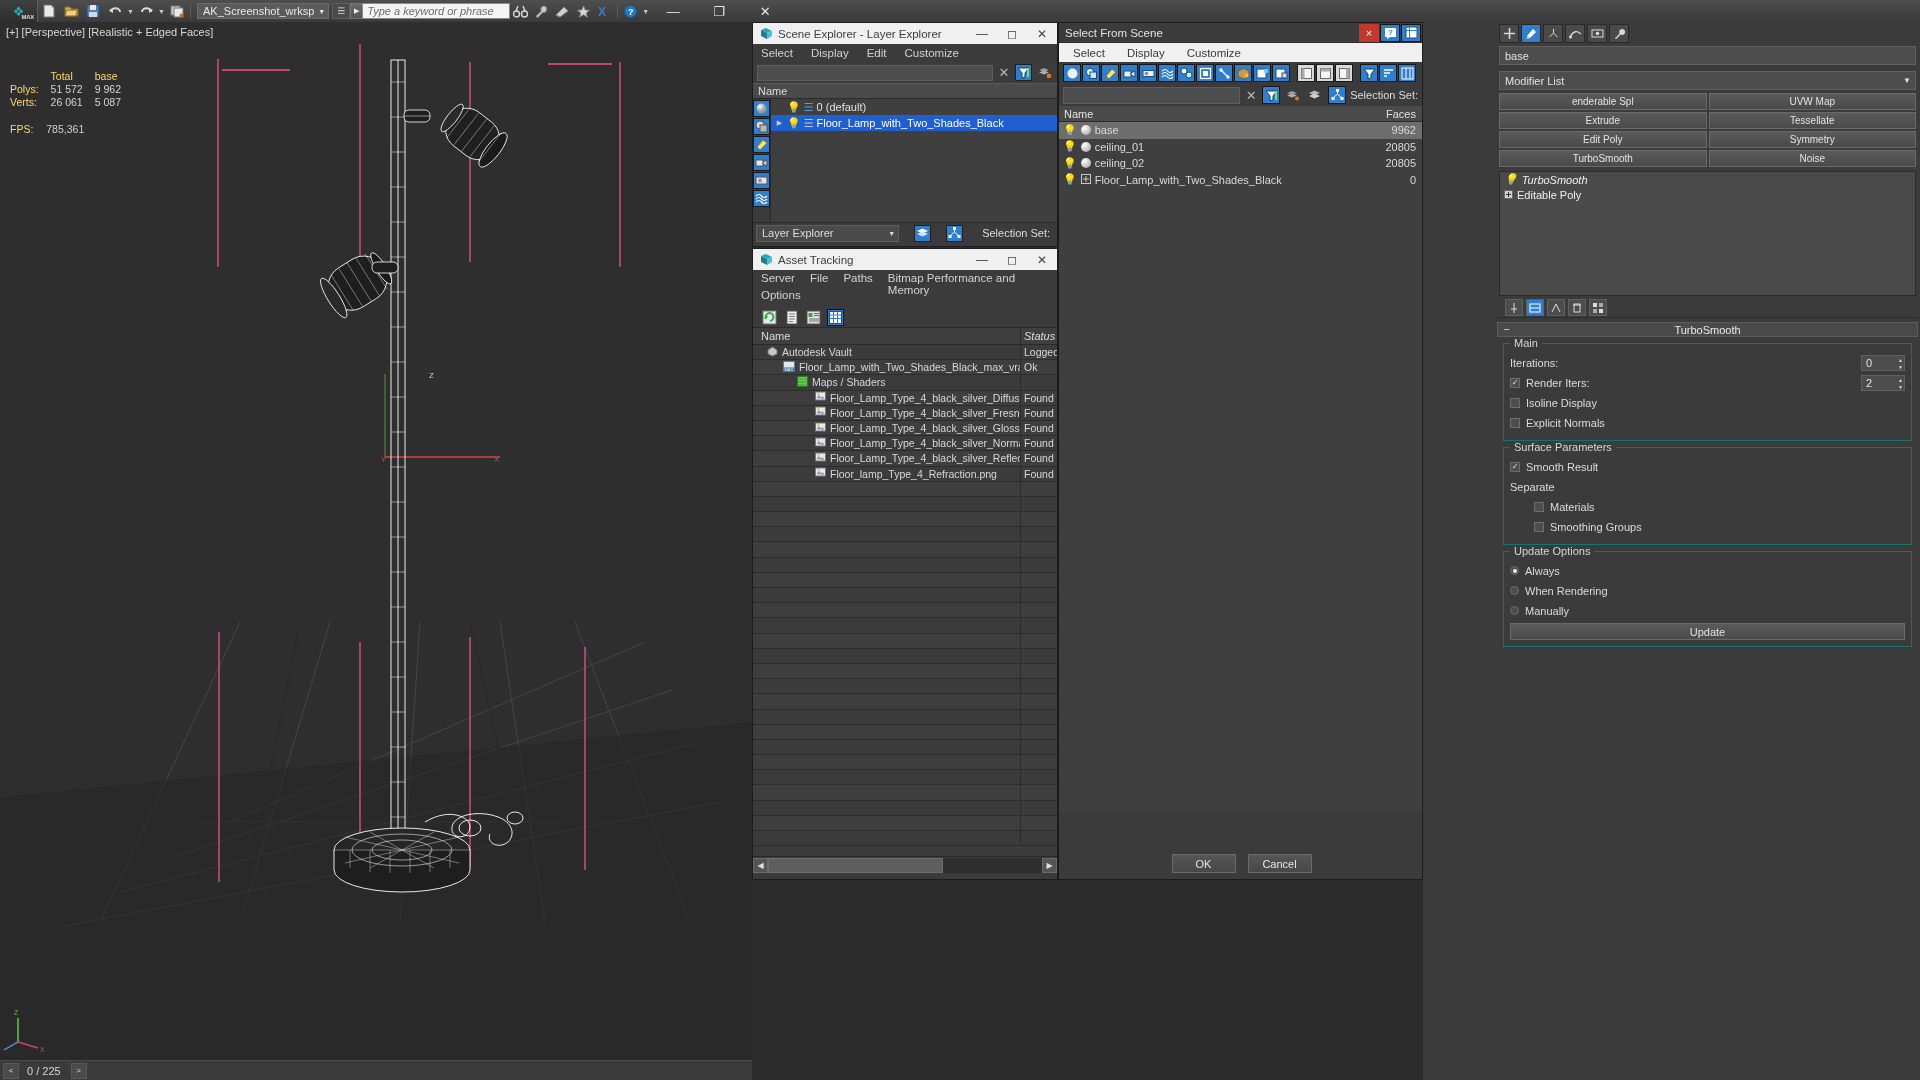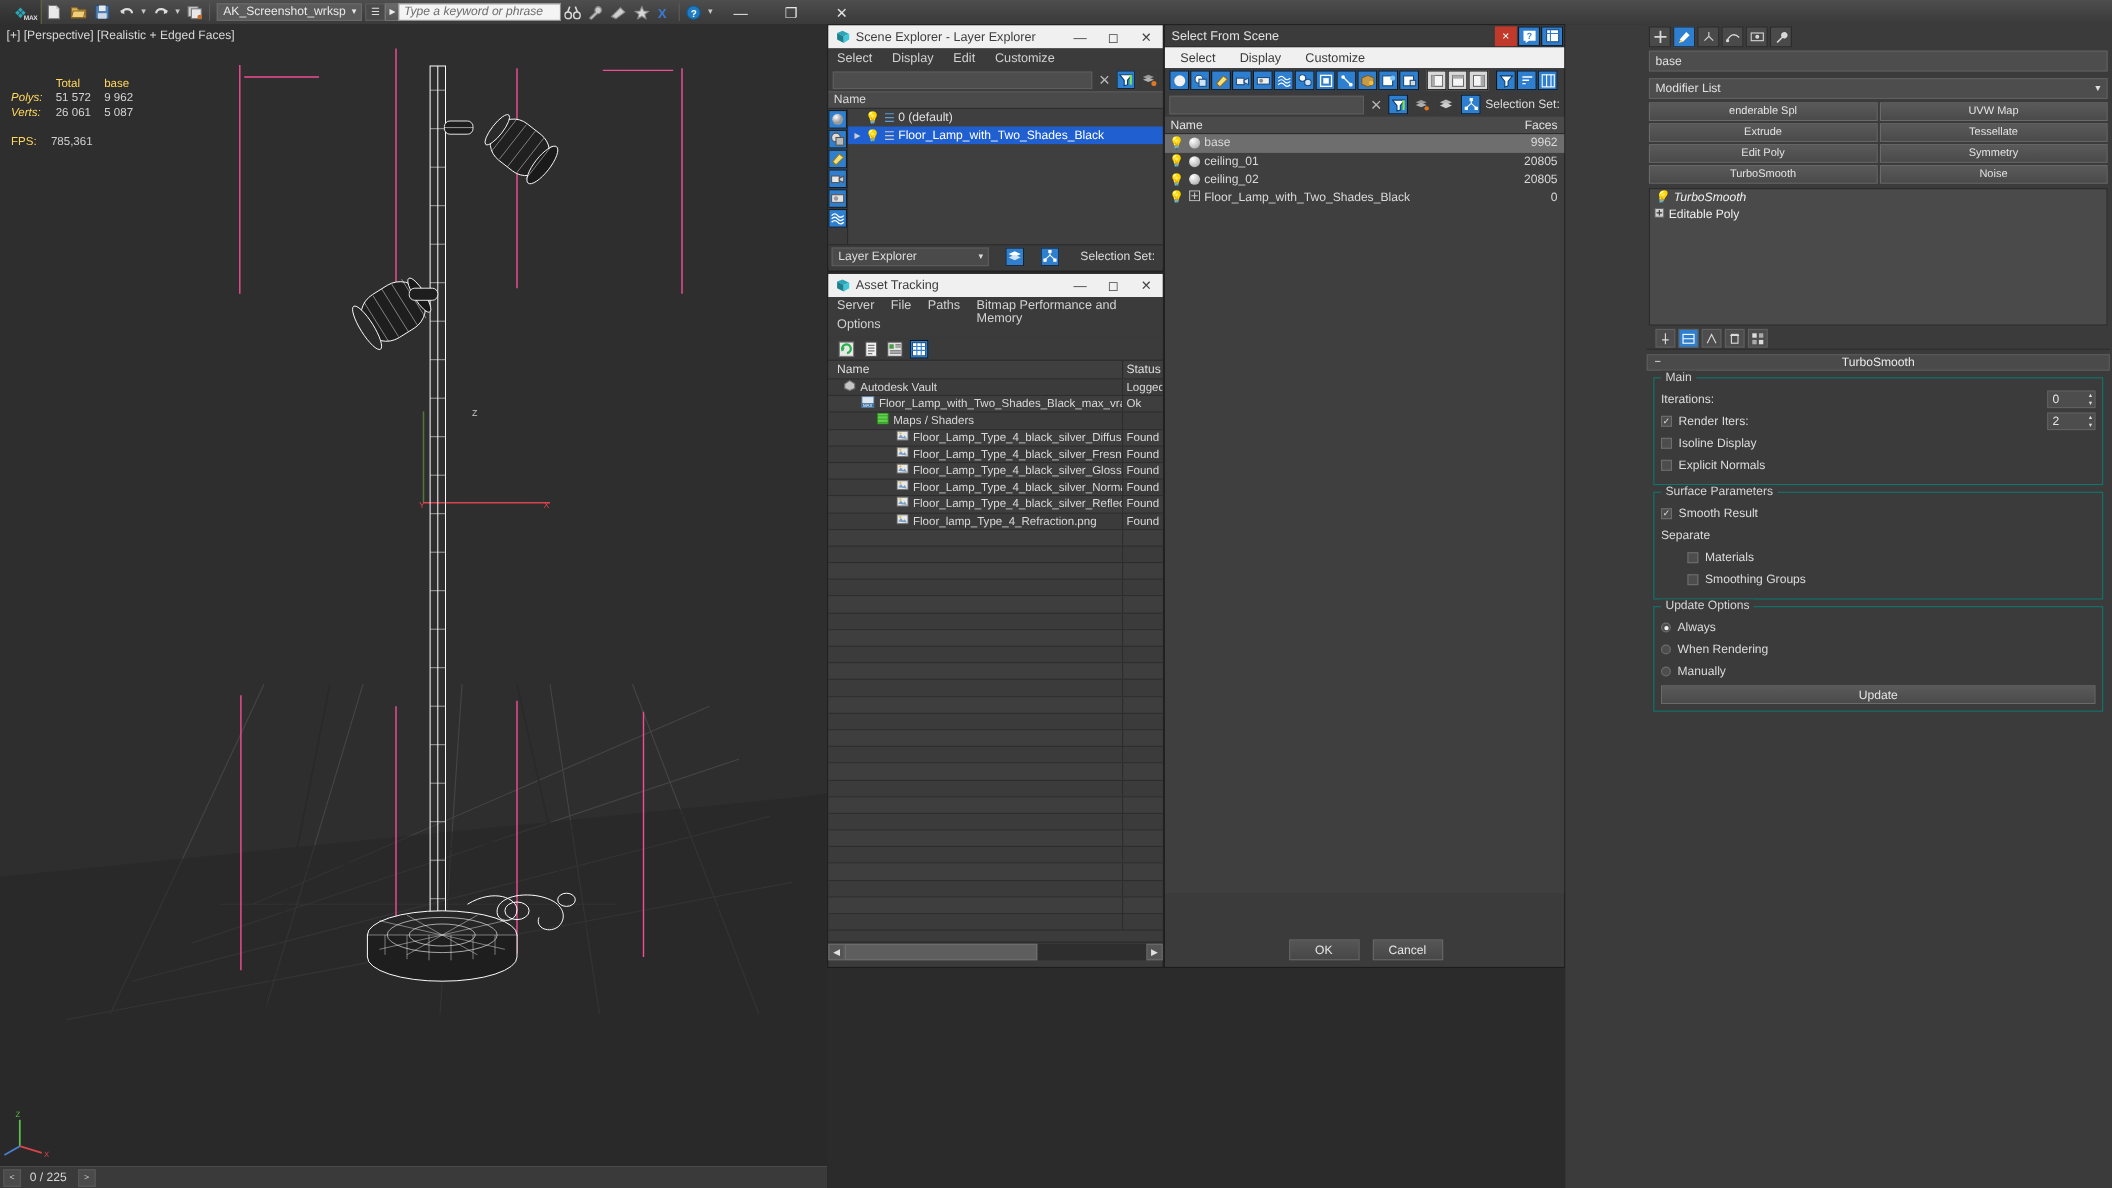--- a/index.html
+++ b/index.html
@@ -58,21 +58,21 @@
 
   
   .viewport {
     position:absolute; left:0; top:22px; width:752px; height:1058px;
     background:#2e2e2e; overflow:hidden;
   }
   .vp-label { position:absolute; left:6px; top:4px; font-size:11px; color:#d8d8d8;}
   .vp-stats { position:absolute; left:10px; top:48px; font-size:10.5px; color:#d4d4d4; line-height:13px;}
   .vp-stats table { border-collapse:collapse; }
   .vp-stats td { padding:0 12px 0 0; font-size:10.5px; color:#d4d4d4;}
-  .vp-stats td.k { color:#ffd95e; width:34px;font-style:italic;}
+  .vp-stats td.k { color:#ffd95e; width:34px;}
   .vp-fps { position:absolute; left:10px; top:101px; font-size:10.5px;}
   .vp-fps .k{color:#ffd95e;}
 
   .grid-svg { position:absolute; left:0; top:0; }
 
   
   .timeline {
     position:absolute; left:0; bottom:0; width:752px; height:20px;
     background:#3a3a3a; border-top:1px solid #4a4a4a; display:flex; align-items:center;
   }
@@ -122,21 +122,21 @@
   
   #assetTracking{left:752px;top:248px;width:306px;height:632px;}
   .at-menus{background:#3b3b3b;padding:2px 0 2px 0;}
   .at-toolbar{height:20px;background:#3b3b3b;display:flex;align-items:center;gap:5px;padding-left:8px;
               border-bottom:1px solid #2a2a2a;}
   .at-tb-ico{width:17px;height:17px;display:flex;align-items:center;justify-content:center;border:1px solid transparent;}
   .at-tb-ico.active{background:#2f7fd0;border:1px solid #101010;}
   .at-head{height:17px;display:flex;background:#3f3f3f;border-bottom:1px solid #2a2a2a;}
   .at-head .c1{flex:1;display:flex;align-items:center;padding-left:8px;font-size:11px;color:#ddd;
                border-right:1px solid #2a2a2a;}
-  .at-head .c2{width:36px;display:flex;align-items:center;padding-left:3px;font-size:11px;color:#ddd;}
+  .at-head .c2{width:36px;display:flex;align-items:center;padding-left:3px;font-size:11px;color:#ddd;font-style:italic;}
   .at-rows{height:511px;overflow:hidden;background:#3b3b3b;}
   .at-row{height:15.2px;display:flex;border-bottom:1px solid #2d2d2d;font-size:10.5px;color:#d8d8d8;}
   .at-row .n{flex:1;display:flex;align-items:center;gap:4px;border-right:1px solid #2d2d2d;overflow:hidden;white-space:nowrap;}
   .at-row .s{width:36px;display:flex;align-items:center;padding-left:3px;overflow:hidden;}
   .at-row:nth-child(even){background:#3e3e3e;}
   .at-scroll{height:17px;background:#3b3b3b;display:flex;align-items:center;border-top:1px solid #2a2a2a;}
   .scroll-arrow{width:15px;height:15px;background:#555;border:1px solid #6a6a6a;
                 display:flex;align-items:center;justify-content:center;font-size:8px;color:#e0e0e0;}
   .scroll-track{flex:1;height:15px;background:#2e2e2e;position:relative;}
   .scroll-thumb{position:absolute;left:0;top:0;height:15px;width:175px;background:#5e5e5e;border:1px solid #6e6e6e;}

